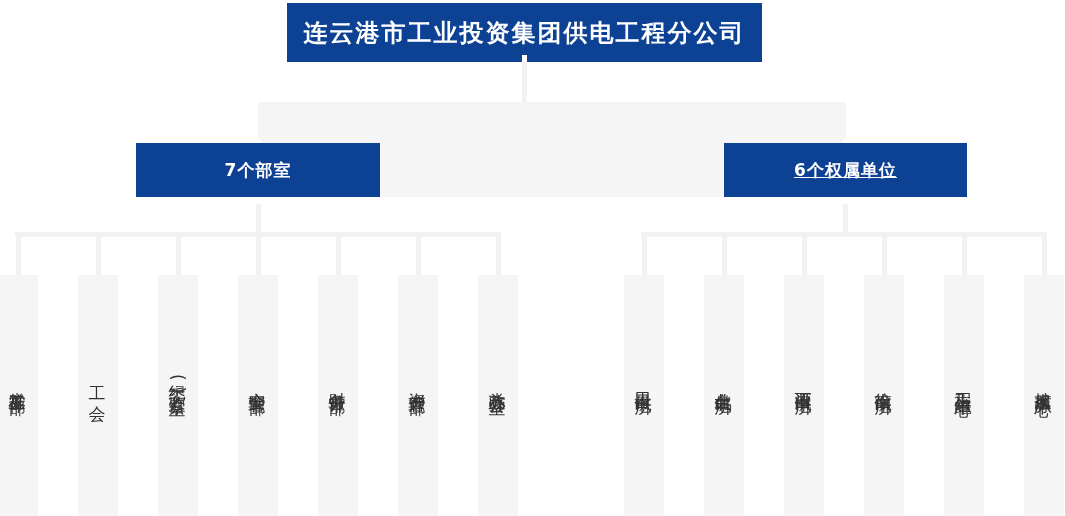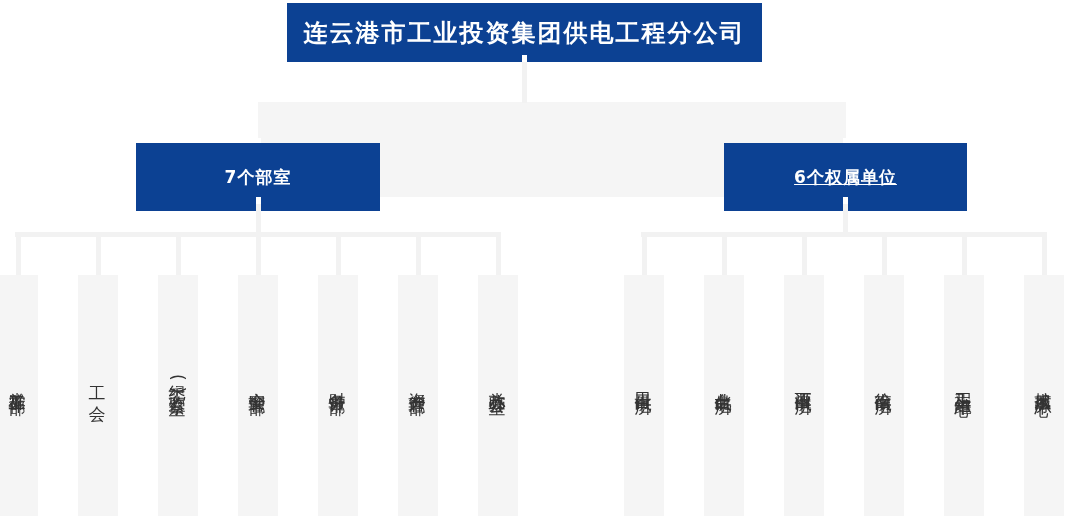--- a/index.html
+++ b/index.html
@@ -25,21 +25,21 @@
     color: var(--node-text, #FFFFFF);
     display: flex; align-items: center; justify-content: center;
     font-weight: bold;
     box-sizing: border-box;
   }
   .node.root {
     left: 287px; top: 3px; width: 475px; height: 59px;
     font-size: 24px; letter-spacing: 2px;
   }
   .node.branch {
-    top: 143px; width: 244px; height: 68px;
+    top: 143px; width: 244px; height: 54px;
     font-size: 17px; letter-spacing: 1px;
   }
   .node.branch.left  { left: 136px; }
   .node.branch.right { left: 724px; width: 243px; text-decoration: underline; }
 
   
   .conn { background: var(--connector-gray, #F2F2F2); }
   .stem { width: 5px; }
   .hline { height: 5px; top: 232px; }
   .drop { width: 5px; top: 232px; height: 43px; }

